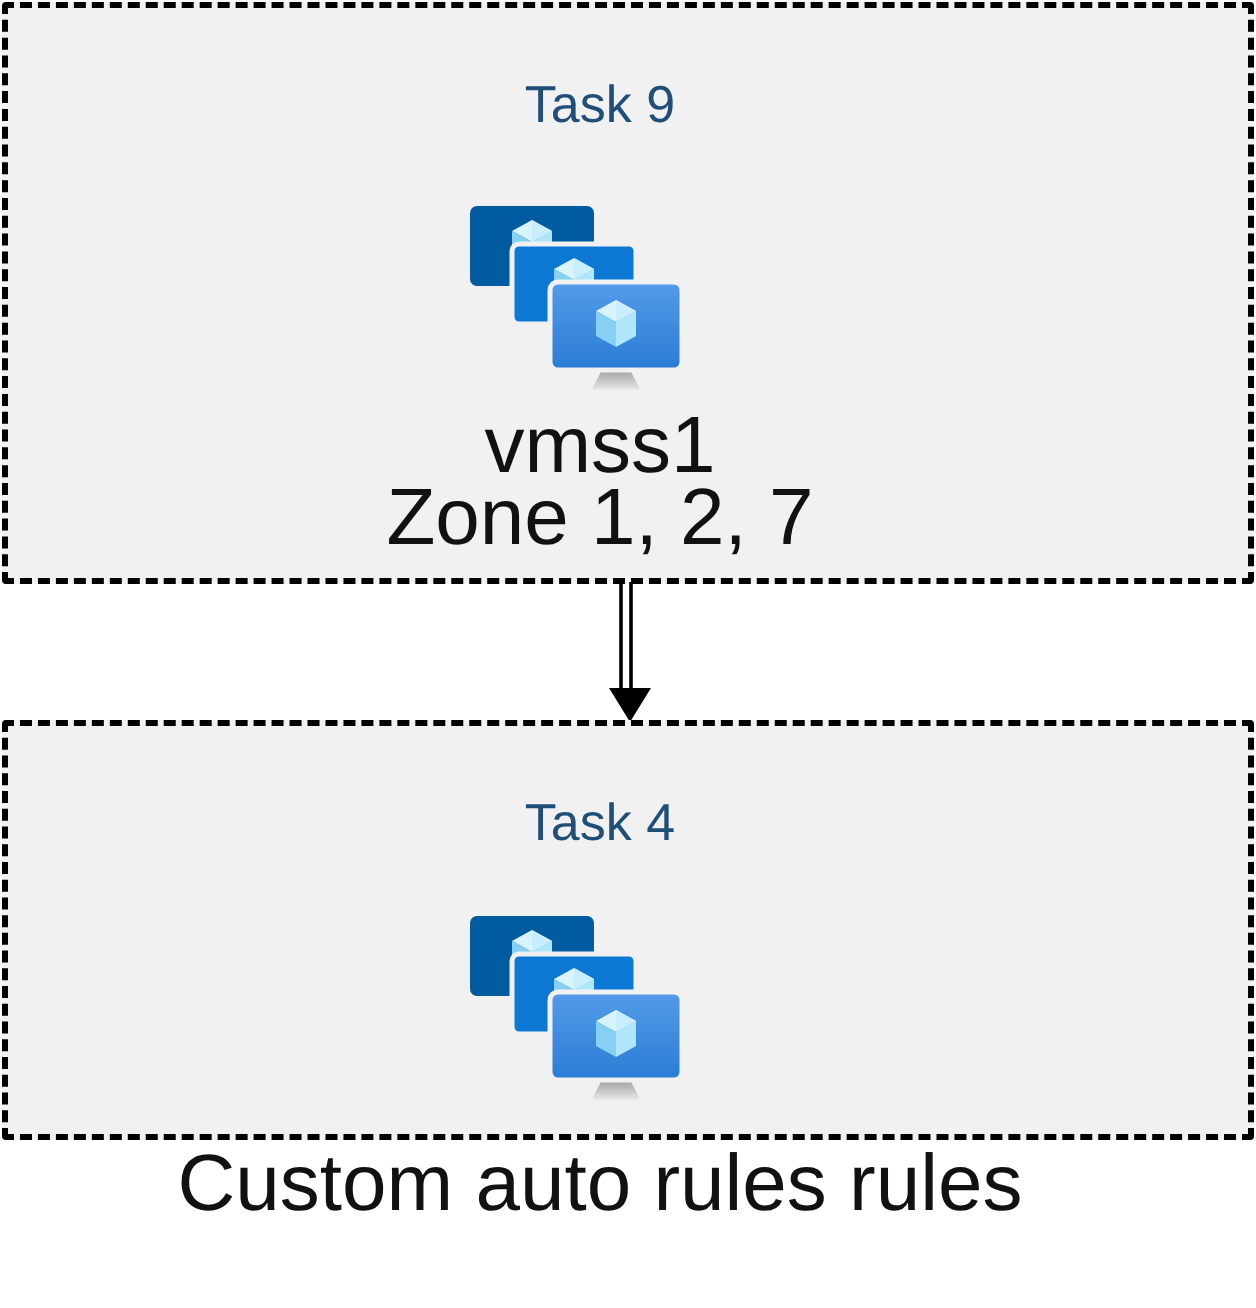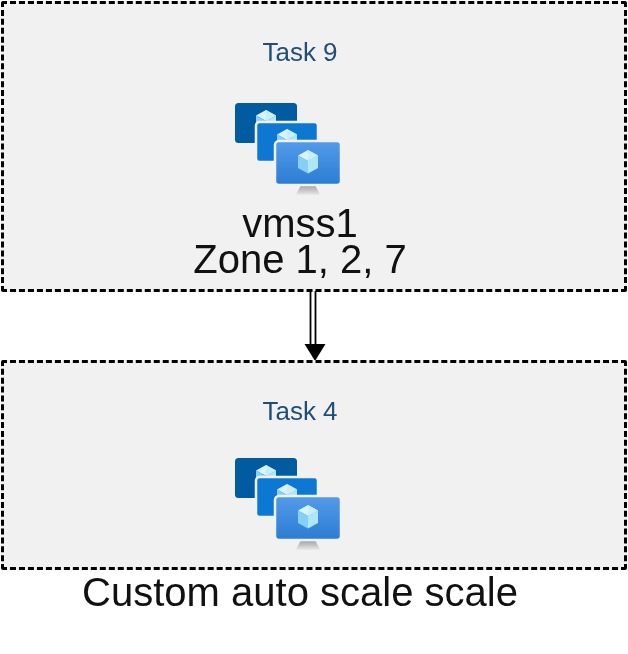--- a/index.html
+++ b/index.html
@@ -130,17 +130,17 @@
       <rect x="0" y="0" width="62" height="40" rx="3.5" style="fill:var(--monitor-back,#005ba1)"></rect>
       <use href="#cubeGlyph" transform="translate(20,7)"></use>
       <rect x="21" y="19" width="62" height="40" rx="3.5" style="fill:var(--monitor-middle,#0c78d4)" stroke="#f1f1f1" stroke-width="2.5"></rect>
       <use href="#cubeGlyph" transform="translate(41,26)"></use>
       <path d="M66,82 L80,82 L84.5,90.5 Q85.5,92 83.5,92 L62.5,92 Q60.5,92 61.5,90.5 Z" fill="url(#gradStand)"></path>
       <rect x="40" y="38" width="66" height="44" rx="4" fill="url(#gradFront)" stroke="#f1f1f1" stroke-width="2.5"></rect>
       <use href="#cubeGlyph" transform="translate(62,47)"></use>
     </svg>
 
     <div class="labels">
-      <div class="label-line">Custom auto scale scale</div>
+      <div class="label-line">Custom auto rules rules</div>
     </div>
   </div>
 
 </div>
 
 </body></html>

